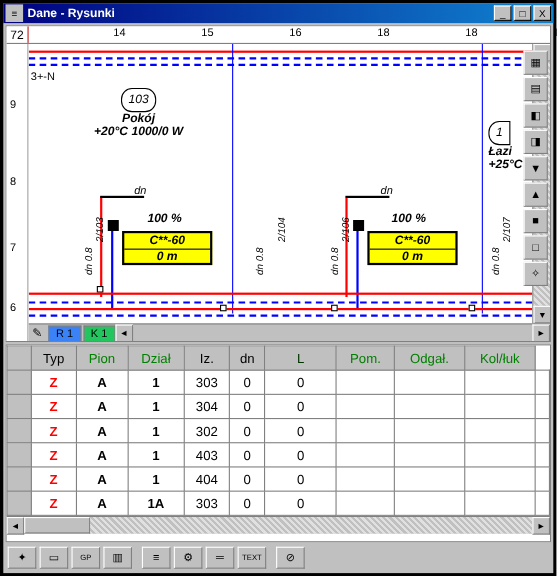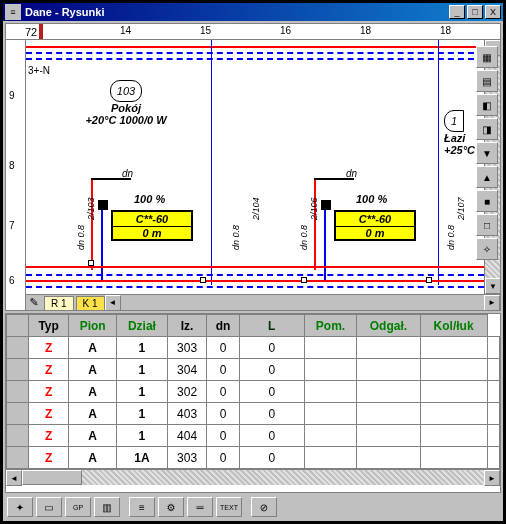--- a/index.html
+++ b/index.html
@@ -6,32 +6,32 @@
   body { background: #fff; width: 506px; height: 524px; overflow: hidden; }
   .win { width: 506px; height: 524px; border: 3px solid #000; background: #c0c0c0; display: flex; flex-direction: column; }
   .titlebar { height: 18px; background: linear-gradient(to right, #000080, #1084d0); color: #fff; display: flex; align-items: center; padding: 0 2px; font-weight: bold; }
   .titlebar .icon { width: 16px; height: 16px; background: #c0c0c0; margin-right: 4px; display: inline-flex; align-items: center; justify-content: center; font-size: 9px; color:#000;}
   .titlebar .title { flex: 1; }
   .titlebar .btns { display: flex; gap: 2px; }
   .titlebar .btns button { width: 16px; height: 14px; background: #c0c0c0; border: 1px solid #fff; border-right-color: #000; border-bottom-color: #000; font-size: 9px; line-height: 9px; text-align: center; cursor: pointer; }
   .content { flex: 1; display: flex; flex-direction: column; padding: 2px; gap: 2px; }
   .drawing-wrap { position: relative; height: 288px; border: 1px solid #808080; background: #fff; display: flex; flex-direction: column; }
   .ruler-h { height: 16px; background: #fff; border-bottom: 1px solid #808080; position: relative; font-size: 10px; display:flex; align-items:center; }
-  .ruler-h .corner { width: 20px; height: 100%; border-right: 4px solid #b91c1c; display:flex; align-items:center; justify-content:center;margin-left:17px;}
+  .ruler-h .corner { width: 20px; height: 100%; border-right: 1px solid #b91c1c; display:flex; align-items:center; justify-content:center;}
   .ruler-h .ticks { flex:1; position:relative; height:100%; }
   .ruler-h .tick { position:absolute; top:1px; font-size:10px;margin-left:37px;}
   .drawing-body { flex:1; display:flex; position:relative; }
   .ruler-v { width: 20px; background: #fff; border-right: 1px solid #808080; position: relative; font-size: 10px;}
   .ruler-v .tick { position:absolute; left:3px; font-size:10px;}
   .canvas-vp { flex:1; position:relative; overflow:hidden; background:#fff; }
   .canvas { position:absolute; left:0; top:0; right:16px; bottom:16px; background:#fff; overflow:hidden; }
   .vscroll { position:absolute; right:0; top:0; width:16px; bottom:16px; background:#c0c0c0; border-left:1px solid #808080;}
   .hscroll-row { position:absolute; left:0; right:0; bottom:0; height:16px; background:#c0c0c0; border-top:1px solid #808080; display:flex; align-items:center;}
-  .sheet-tab { height:14px; padding:0 6px; background:#fef9c3; border:1px solid #808080; border-bottom:none; font-size:10px; margin-left:2px; display:flex; align-items:center;}
-  .sheet-tab.inactive{ background:#fde047;}
+  .sheet-tab { height:14px; padding:0 6px; background:#3b82f6; border:1px solid #808080; border-bottom:none; font-size:10px; margin-left:2px; display:flex; align-items:center;}
+  .sheet-tab.inactive{ background:#22c55e;}
   .scroll-btn { width:16px; height:16px; background:#c0c0c0; border:1px solid #fff; border-right-color:#808080; border-bottom-color:#808080; font-size:8px; display:flex;align-items:center;justify-content:center;}
   .scroll-track { flex:1; background:repeating-linear-gradient(45deg,#e0e0e0,#e0e0e0 2px,#c0c0c0 2px,#c0c0c0 4px);}
   .toolstrip-right { position:absolute; right:2px; top:22px; width:24px; display:flex; flex-direction:column; gap:2px; }
   .toolstrip-right button { width:22px; height:22px; background:#c0c0c0; border:1px solid #fff; border-right-color:#808080; border-bottom-color:#808080; font-size:10px;}
 
   
   .pipe-h { position:absolute; height:2px; background:#ff0000; left:0; right:0; }
   .pipe-h.blue { background:none; border-top:2px dashed #0000ff; height:0;}
   .room-lbl { position:absolute; text-align:center; font-size:11px; }
   .room-id { display:inline-block; border:1px solid #000; border-radius:10px; padding:4px 6px; font-style:italic;}
@@ -45,21 +45,21 @@
   .pct { position:absolute; font-weight:bold; font-style:italic; font-size:11px;}
   .dn { position:absolute; font-style:italic; font-size:10px;}
   .ann { position:absolute; font-size:9px; font-style:italic; transform: rotate(-90deg); transform-origin:left top;}
   .divider-v { position:absolute; width:1px; border-left:1px dashed #0000ff; top:0; bottom:0;}
   .handle-sq { position:absolute; width:6px; height:6px; border:1px solid #000; background:#fff;}
 
   
   .table-wrap { flex:1; border:1px solid #808080; background:#fff; overflow:hidden; display:flex; flex-direction:column;}
   table { border-collapse:collapse; width:100%; }
   th,td { border:1px solid #808080; height:22px; padding:0 4px; text-align:center; font-size:12px;}
-  th { background:#c0c0c0; color:#000; font-weight:bold;}
+  th { background:#c0c0c0; color:#000; font-weight:normal;}
   th.green { color:#008000;}
   th.dark { color:#003300;}
   td.row-head { width:22px; background:#c0c0c0;}
   td.type-z { color:#ff0000; font-weight:bold;}
   .table-hscroll { height:16px; background:#c0c0c0; border-top:1px solid #808080; display:flex;}
   .toolbar-bottom { height:24px; background:#c0c0c0; display:flex; align-items:center; gap:3px; padding:2px;}
   .tool-btn { width:26px; height:20px; background:#c0c0c0; border:1px solid #fff; border-right-color:#808080; border-bottom-color:#808080; display:flex; align-items:center; justify-content:center; font-size:10px;}
   .tool-sep { width:3px; height:18px;}
 </style>
 </head>

